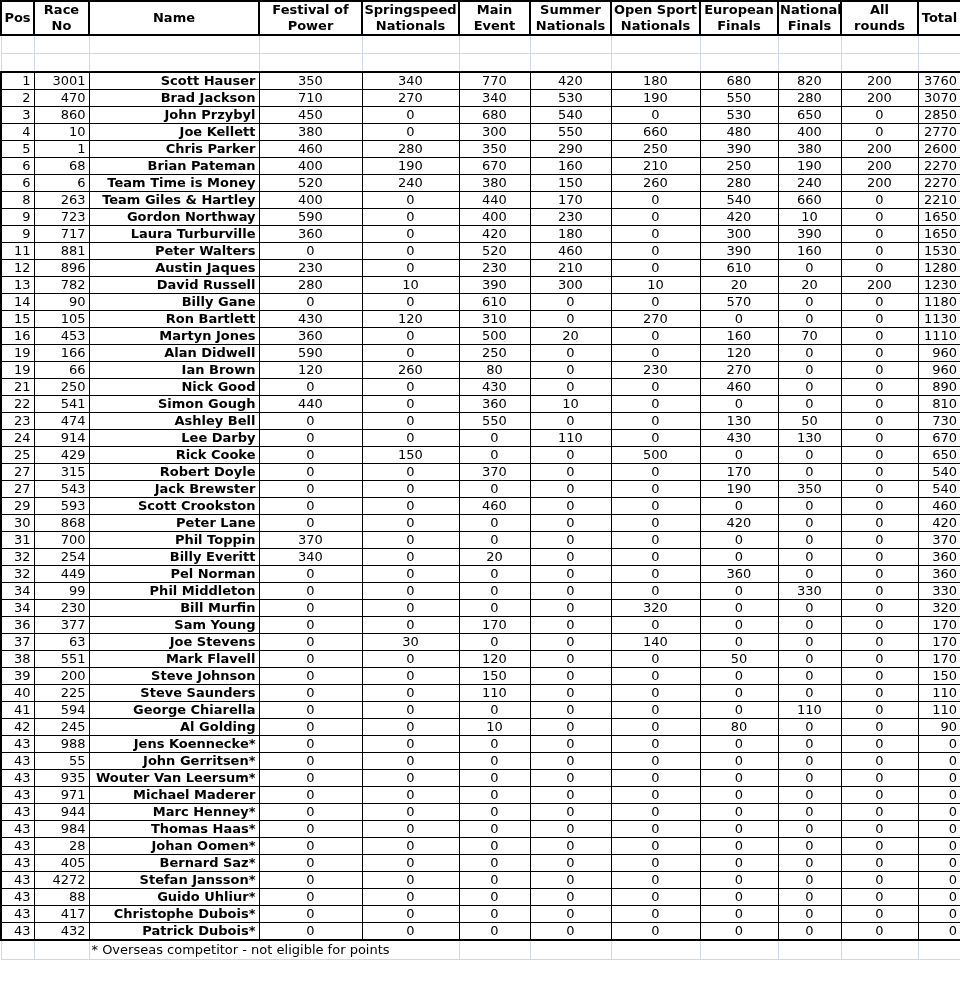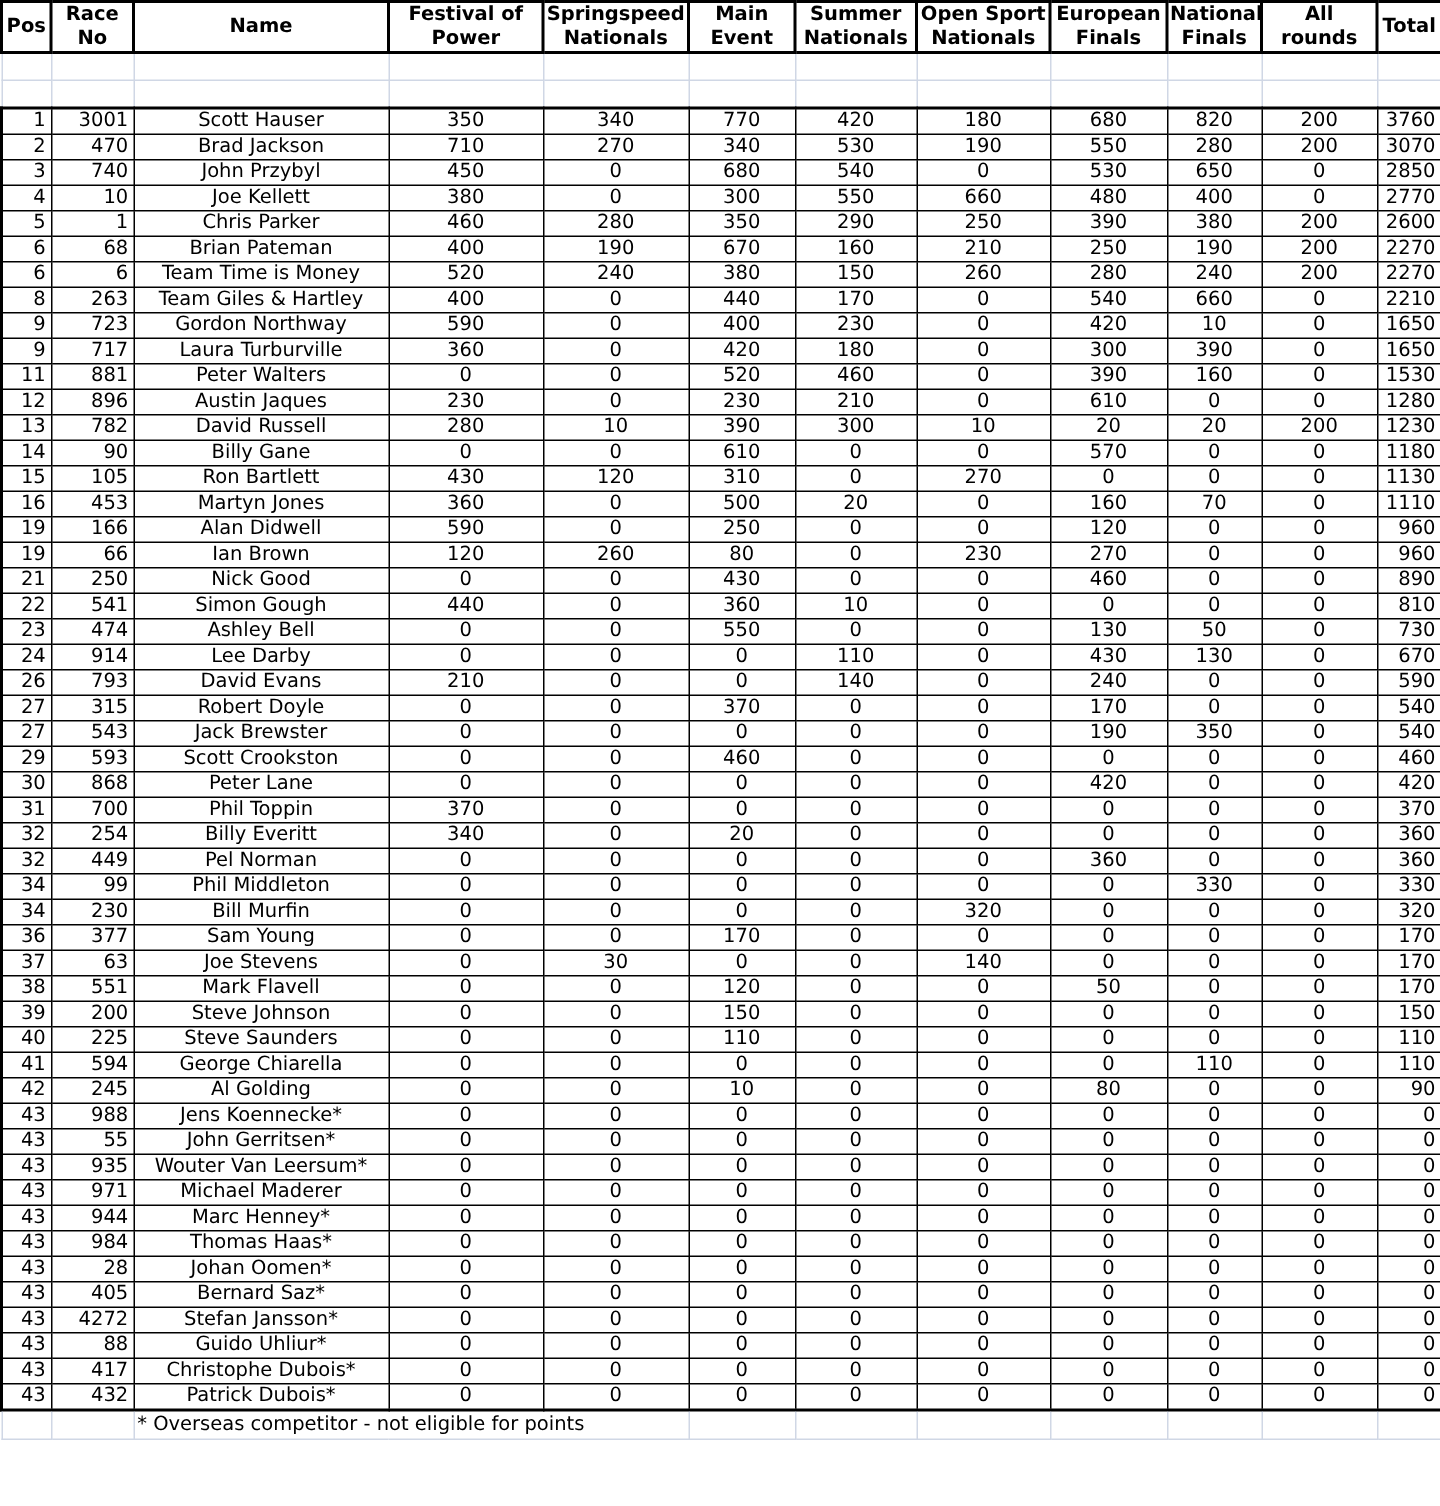--- a/index.html
+++ b/index.html
@@ -39,21 +39,21 @@
     overflow: hidden;
     line-height: 16px;
   }
   tbody.footer-body td {
     border: 1px solid #d0d7e5;
     height: 16px;
     line-height: 16px;
     white-space: nowrap;
     overflow: visible;
   }
-  td.al { text-align: center;  padding-left: 2px; }
+  td.al { text-align: right;  padding-left: 2px; font-weight: bold; }
   td.ar { text-align: right; }
   td.ac { text-align: center; }
   td.fn { text-align: left; padding-left: 2px; }
 </style>
 </head>
 <body>
 
 <div class="sheet">
   <table class="grid">
     <colgroup>
@@ -149,21 +149,21 @@
           <td class="ac">340</td>
           <td class="ac">530</td>
           <td class="ac">190</td>
           <td class="ac">550</td>
           <td class="ac">280</td>
           <td class="ac">200</td>
           <td class="ar">3070</td>
         </tr>
         <tr>
           <td class="ar">3</td>
-          <td class="ar">740</td>
+          <td class="ar">860</td>
           <td class="al">John Przybyl</td>
           <td class="ac">450</td>
           <td class="ac">0</td>
           <td class="ac">680</td>
           <td class="ac">540</td>
           <td class="ac">0</td>
           <td class="ac">530</td>
           <td class="ac">650</td>
           <td class="ac">0</td>
           <td class="ar">2850</td>
@@ -428,32 +428,32 @@
           <td class="ac">0</td>
           <td class="ac">0</td>
           <td class="ac">110</td>
           <td class="ac">0</td>
           <td class="ac">430</td>
           <td class="ac">130</td>
           <td class="ac">0</td>
           <td class="ar">670</td>
         </tr>
         <tr>
-          <td class="ar">26</td>
-          <td class="ar">793</td>
-          <td class="al">David Evans</td>
-          <td class="ac">210</td>
-          <td class="ac">0</td>
-          <td class="ac">0</td>
-          <td class="ac">140</td>
-          <td class="ac">0</td>
-          <td class="ac">240</td>
-          <td class="ac">0</td>
-          <td class="ac">0</td>
-          <td class="ar">590</td>
+          <td class="ar">25</td>
+          <td class="ar">429</td>
+          <td class="al">Rick Cooke</td>
+          <td class="ac">0</td>
+          <td class="ac">150</td>
+          <td class="ac">0</td>
+          <td class="ac">0</td>
+          <td class="ac">500</td>
+          <td class="ac">0</td>
+          <td class="ac">0</td>
+          <td class="ac">0</td>
+          <td class="ar">650</td>
         </tr>
         <tr>
           <td class="ar">27</td>
           <td class="ar">315</td>
           <td class="al">Robert Doyle</td>
           <td class="ac">0</td>
           <td class="ac">0</td>
           <td class="ac">370</td>
           <td class="ac">0</td>
           <td class="ac">0</td>

